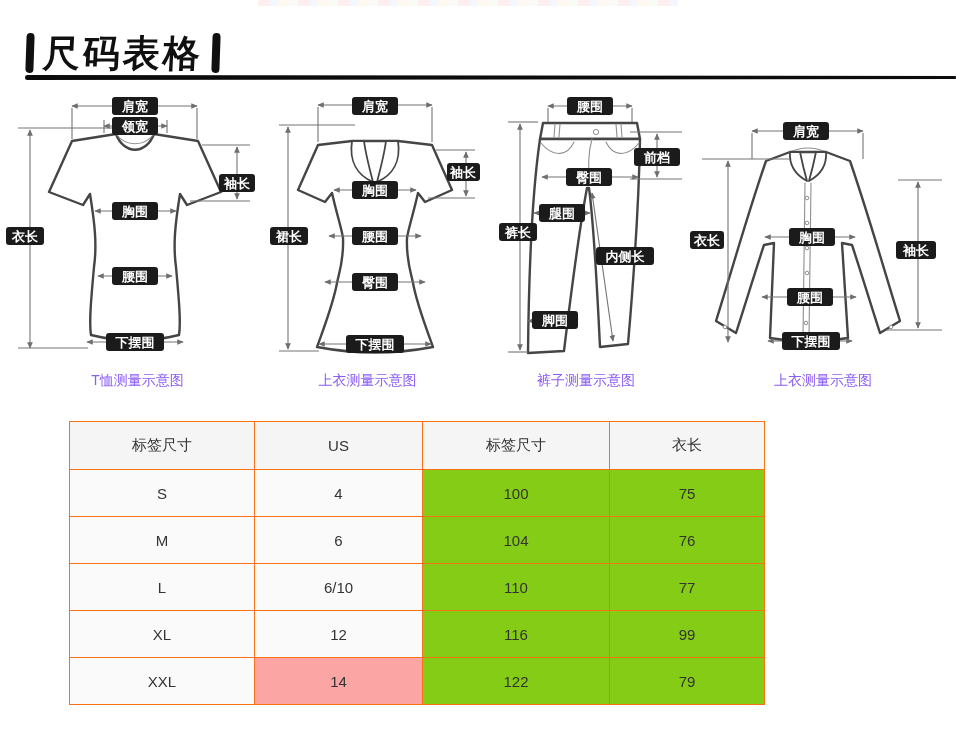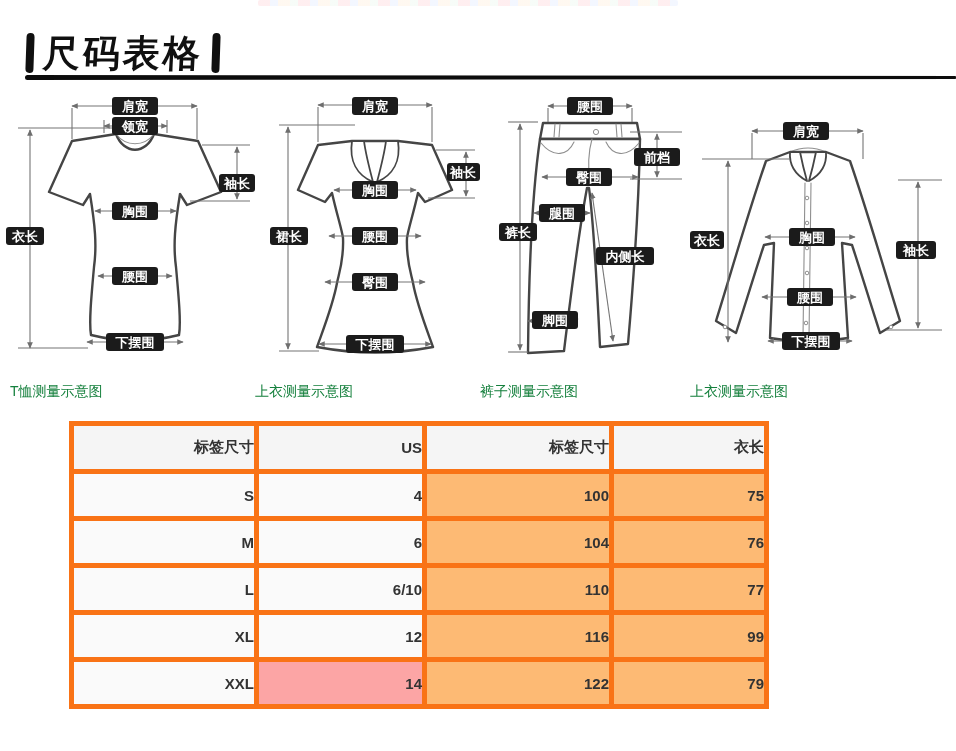--- a/index.html
+++ b/index.html
@@ -24,31 +24,31 @@
   #svg-pants{left:480px}
   #svg-shirt{left:690px}
   .outline{fill:#ffffff;stroke:#454545;stroke-width:2.4;stroke-linejoin:round;stroke-linecap:round}
   .detail{fill:none;stroke:#8f8f8f;stroke-width:1.1;stroke-linecap:round}
   .dot{fill:#fff;stroke:#8f8f8f;stroke-width:1}
   .dim{stroke:#757575;stroke-width:1.1;fill:none}
   .badge-rect{fill:#1b1b1b}
   .badge-text{fill:#fff;font-size:13px;font-weight:bold;text-anchor:middle;font-family:"Liberation Sans",sans-serif}
 
   
-  .caption{position:absolute;top:383px;font-size:14px;color:#15803d;}
+  .caption{position:absolute;top:372px;font-size:14px;color:#8b5cf6;text-align:center}
   #cap-tshirt{left:10px;width:255px}
   #cap-dress{left:255px;width:225px}
   #cap-pants{left:480px;width:212px}
   #cap-shirt{left:690px;width:266px}
 
   
   #size-table{position:absolute;left:69px;top:421px;width:695px;border-collapse:collapse;table-layout:fixed;font-size:15px;color:#333}
-  #size-table th,#size-table td{border:5px solid #f97316;text-align:right;font-weight:700;vertical-align:middle}
+  #size-table th,#size-table td{border:1px solid #f97316;text-align:center;font-weight:400;vertical-align:middle}
   #size-table th{height:48px;background:#f5f5f5}
-  #size-table td{height:47px;background:#fdba74}
+  #size-table td{height:47px;background:#84cc16}
   #size-table td.c1,#size-table td.c2{background:#fafafa}
   #size-table td.hl{background:#fca5a5}
 </style>
 </head>
 <body>
 
 <div class="banner-remnant"></div>
 
 <div class="title-wrap">
   <div class="title-bar"></div>

